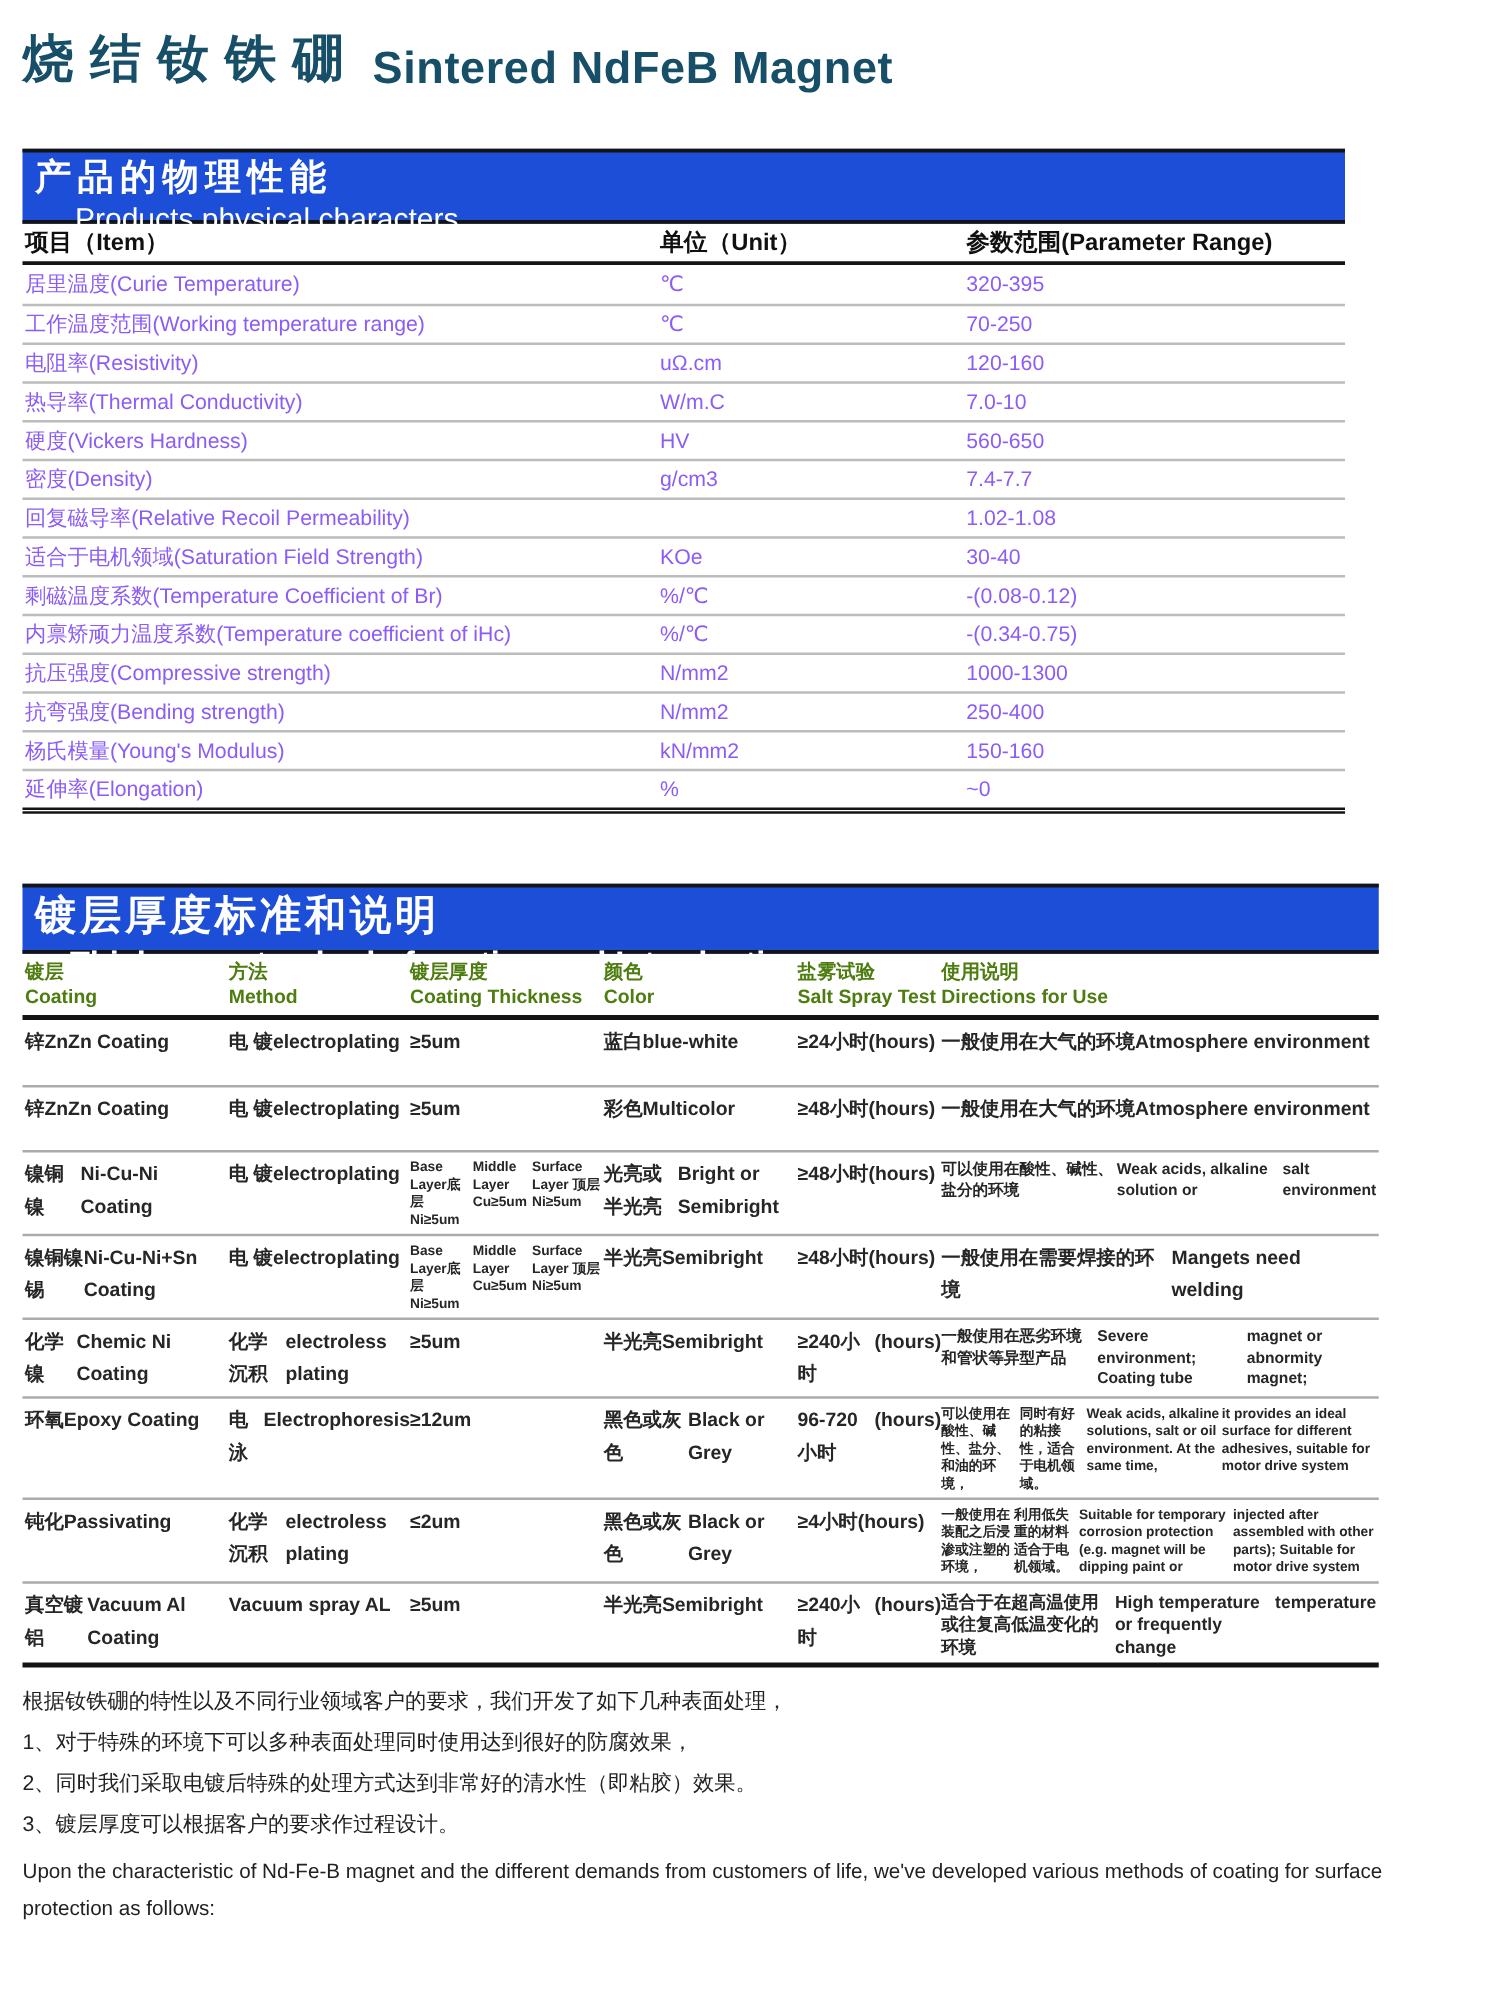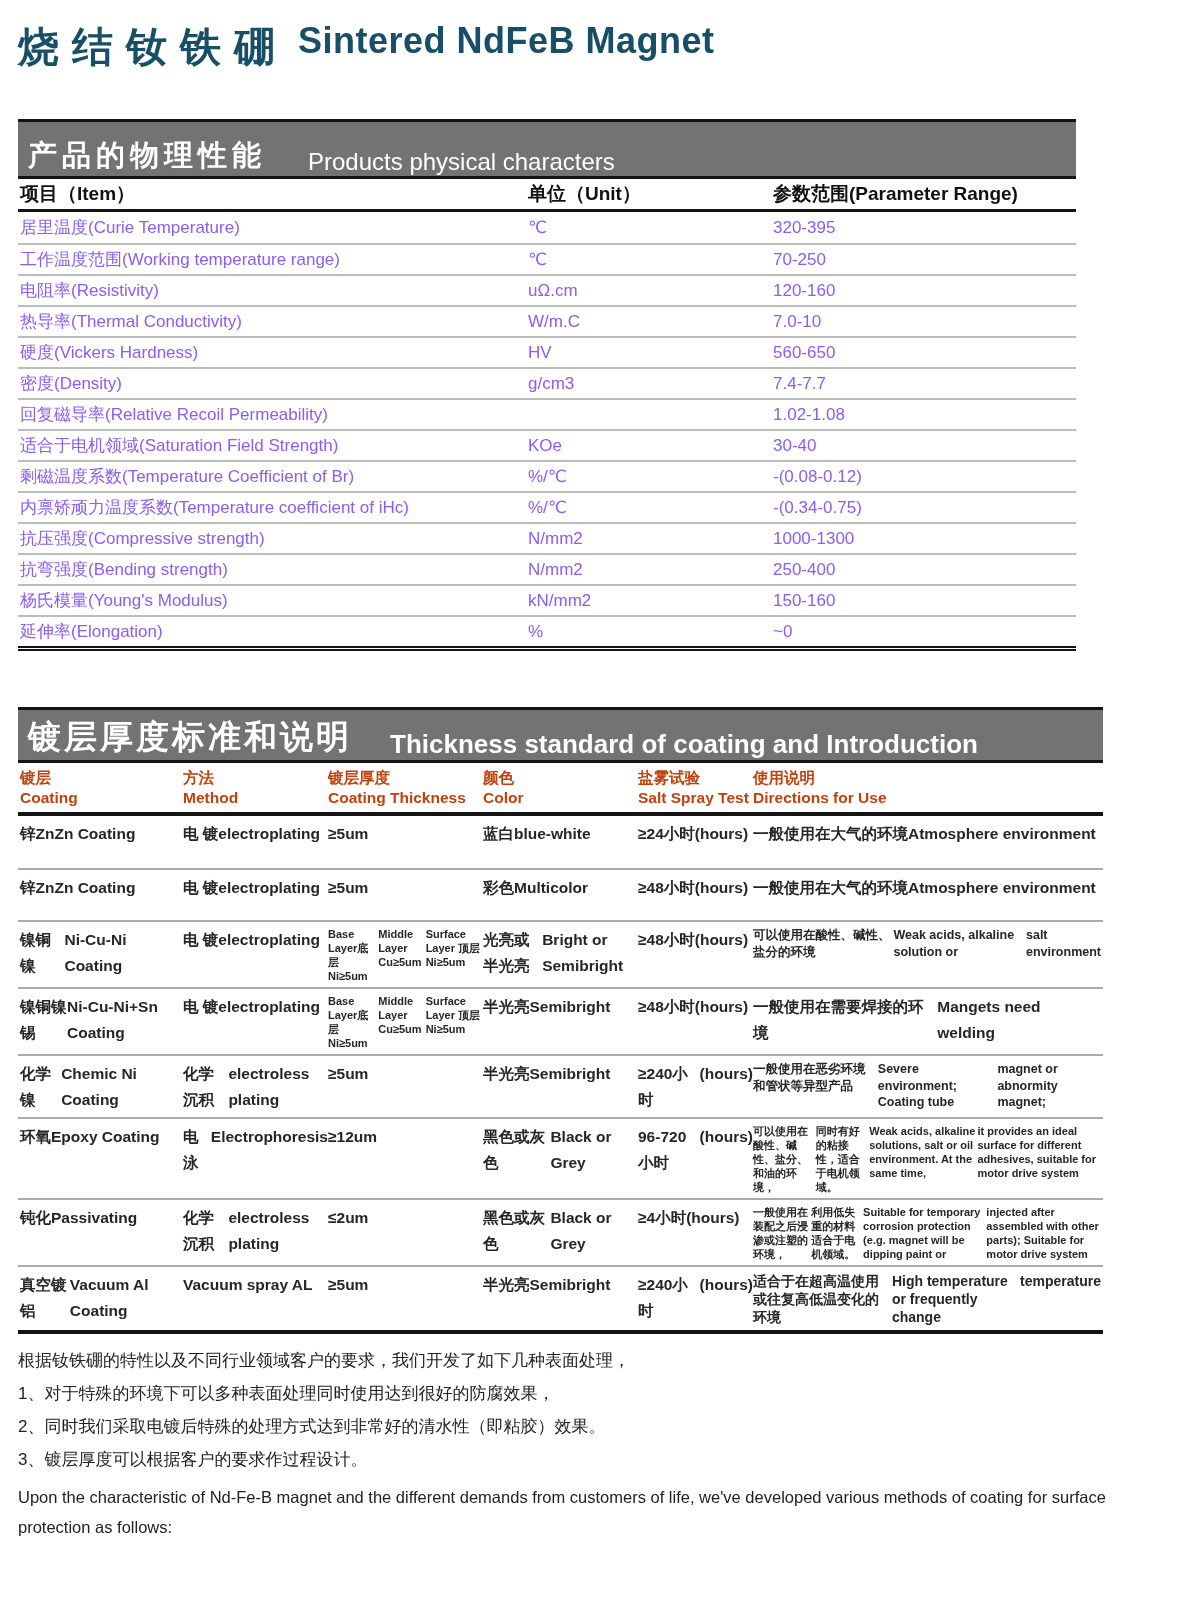--- a/index.html
+++ b/index.html
@@ -5,27 +5,27 @@
   * { margin:0; padding:0; box-sizing:border-box; }
   html,body { background:#ffffff; }
   body {
     width:1200px; height:1597px;
     font-family:"Liberation Sans","DejaVu Sans",sans-serif;
     color:#1d1d1d; overflow:hidden;
   }
   .page { width:1200px; height:1597px; padding:16px 18px 0 18px; background:#fff; }
 
   
-  .title-row { display:flex; align-items:flex-start; margin-top:4px; }
+  .title-row { display:flex; align-items:flex-end; margin-top:4px; }
   .title-zh { font-size:41px; font-weight:bold; color:#174e68; letter-spacing:13px; }
   .title-en { font-size:36px; font-weight:bold; color:#174e68; margin-left:10px; letter-spacing:0.5px; }
 
   
-  .band { background:#737373; border-top:3px solid #141414; border-bottom:3px solid #141414;
-          display:flex; align-items:flex-end; color:#fff; }
+  .band { background:#1d4ed8; border-top:3px solid #141414; border-bottom:3px solid #141414;
+          display:flex; align-items:flex-start; color:#fff;flex-direction:column; }
   .band1 { margin-top:44px; width:1058px; height:60px; }
   .band1 .band-zh { font-size:29px; font-weight:bold; letter-spacing:5px; margin-left:10px; }
   .band1 .band-en { font-size:24px; font-weight:normal; margin-left:42px; }
   .band2 { margin-top:56px; width:1085px; height:56px; }
   .band2 .band-zh { font-size:33px; font-weight:bold; letter-spacing:3px; margin-left:10px; }
   .band2 .band-en { font-size:26px; font-weight:bold; margin-left:38px; }
 
   
   .tbl1 { width:1058px; }
   .t1-head { display:flex; align-items:center; height:33px; border-bottom:3.5px solid #141414;
@@ -34,21 +34,21 @@
             font-size:17px; color:#8b5cf6; }
   .t1-row:first-child { border-top:none; }
   #t1-body { border-bottom:5px double #141414; }
   .c-item  { width:510px; padding-left:2px; }
   .c-unit  { width:245px; }
   .c-range { width:300px; }
 
   
   .tbl2 { width:1085px; }
   .t2-head { display:flex; border-bottom:4px solid #141414; padding:5px 0 4px 0; }
-  .t2-head .hcell { display:flex; flex-direction:column; font-size:15.5px; font-weight:bold; color:#c2410c; line-height:20px; }
+  .t2-head .hcell { display:flex; flex-direction:column; font-size:15.5px; font-weight:bold; color:#4d7c0f; line-height:20px; }
   .t2-row { display:flex; border-top:2px solid #ababab; padding:5px 0 4px 0; min-height:52px; }
   .t2-row:first-child { border-top:none; }
   #t2-body { border-bottom:4.5px solid #141414; }
   .c0 { width:165px; padding-left:2px; }
   .c1 { width:145px; }
   .c2 { width:155px; }
   .c3 { width:155px; }
   .c4 { width:115px; }
   .c5 { width:348px; }
   .t2c { display:flex; flex-direction:row; color:#262626;font-weight:bold; }

